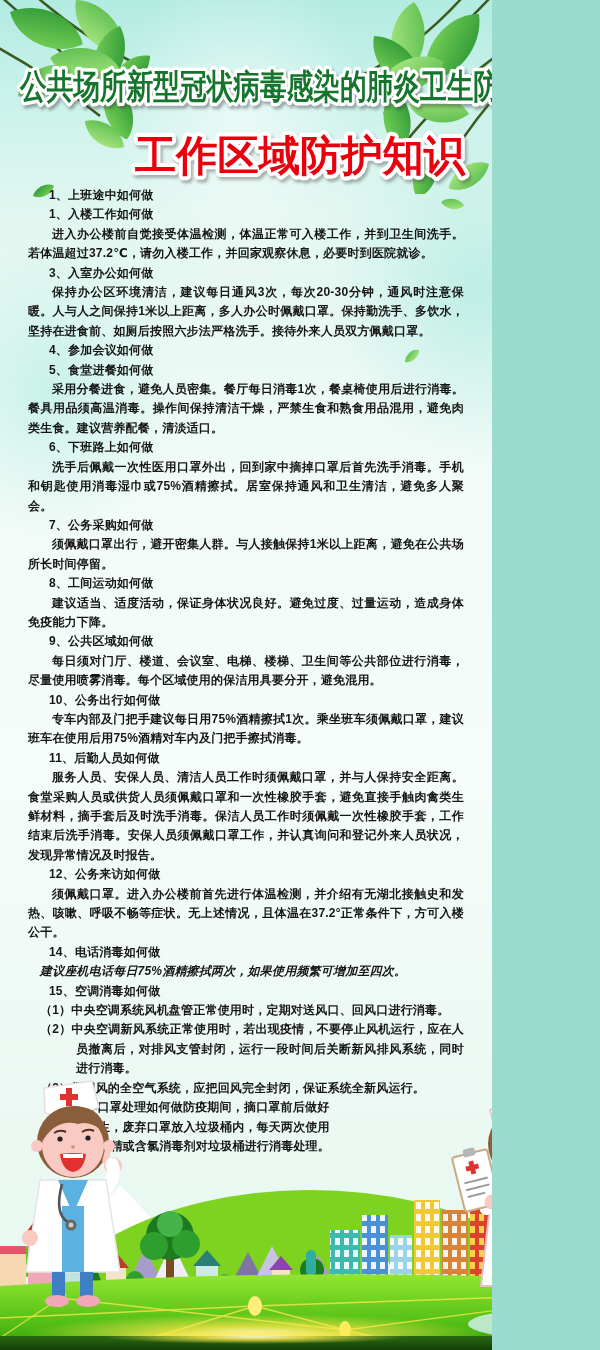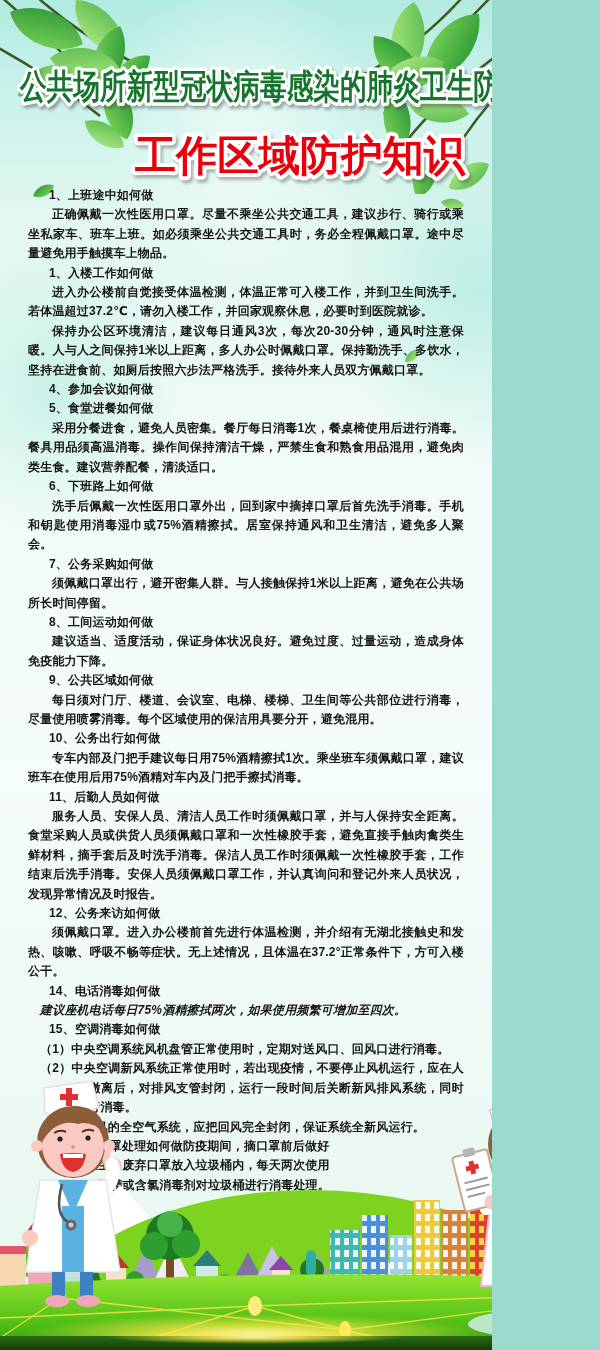--- a/index.html
+++ b/index.html
@@ -92,27 +92,27 @@
   <svg class="title-svg" width="600" height="72">
     <text x="300" y="50" text-anchor="middle" textLength="560" lengthAdjust="spacingAndGlyphs">公共场所新型冠状病毒感染的肺炎卫生防护指南</text>
   </svg>
   <svg class="subtitle-svg" width="600" height="60">
     <text x="300" y="44" text-anchor="middle" textLength="330" lengthAdjust="spacingAndGlyphs">工作区域防护知识</text>
   </svg>
 
   <div class="content">
       <div class="item">
         <p class="item-heading">1、上班途中如何做</p>
-        <p class="item-para">正确佩戴一次性医用口罩。尽量不乘坐公共交通工具，建议步行、骑行或乘坐私家车、班车上班。如必须乘坐公共交通工具时，务必全程佩戴口罩。途中尽量避免用手触摸车上物品。</p>
       </div>
       <div class="item">
         <p class="item-heading">1、入楼工作如何做</p>
         <p class="item-para">进入办公楼前自觉接受体温检测，体温正常可入楼工作，并到卫生间洗手。若体温超过37.2℃，请勿入楼工作，并回家观察休息，必要时到医院就诊。</p>
       </div>
       <div class="item">
+        <p class="item-heading">3、入室办公如何做</p>
         <p class="item-para">保持办公区环境清洁，建议每日通风3次，每次20-30分钟，通风时注意保暖。人与人之间保持1米以上距离，多人办公时佩戴口罩。保持勤洗手、多饮水，坚持在进食前、如厕后按照六步法严格洗手。接待外来人员双方佩戴口罩。</p>
       </div>
       <div class="item">
         <p class="item-heading">4、参加会议如何做</p>
       </div>
       <div class="item">
         <p class="item-heading">5、食堂进餐如何做</p>
         <p class="item-para">采用分餐进食，避免人员密集。餐厅每日消毒1次，餐桌椅使用后进行消毒。餐具用品须高温消毒。操作间保持清洁干燥，严禁生食和熟食用品混用，避免肉类生食。建议营养配餐，清淡适口。</p>
       </div>
       <div class="item">

